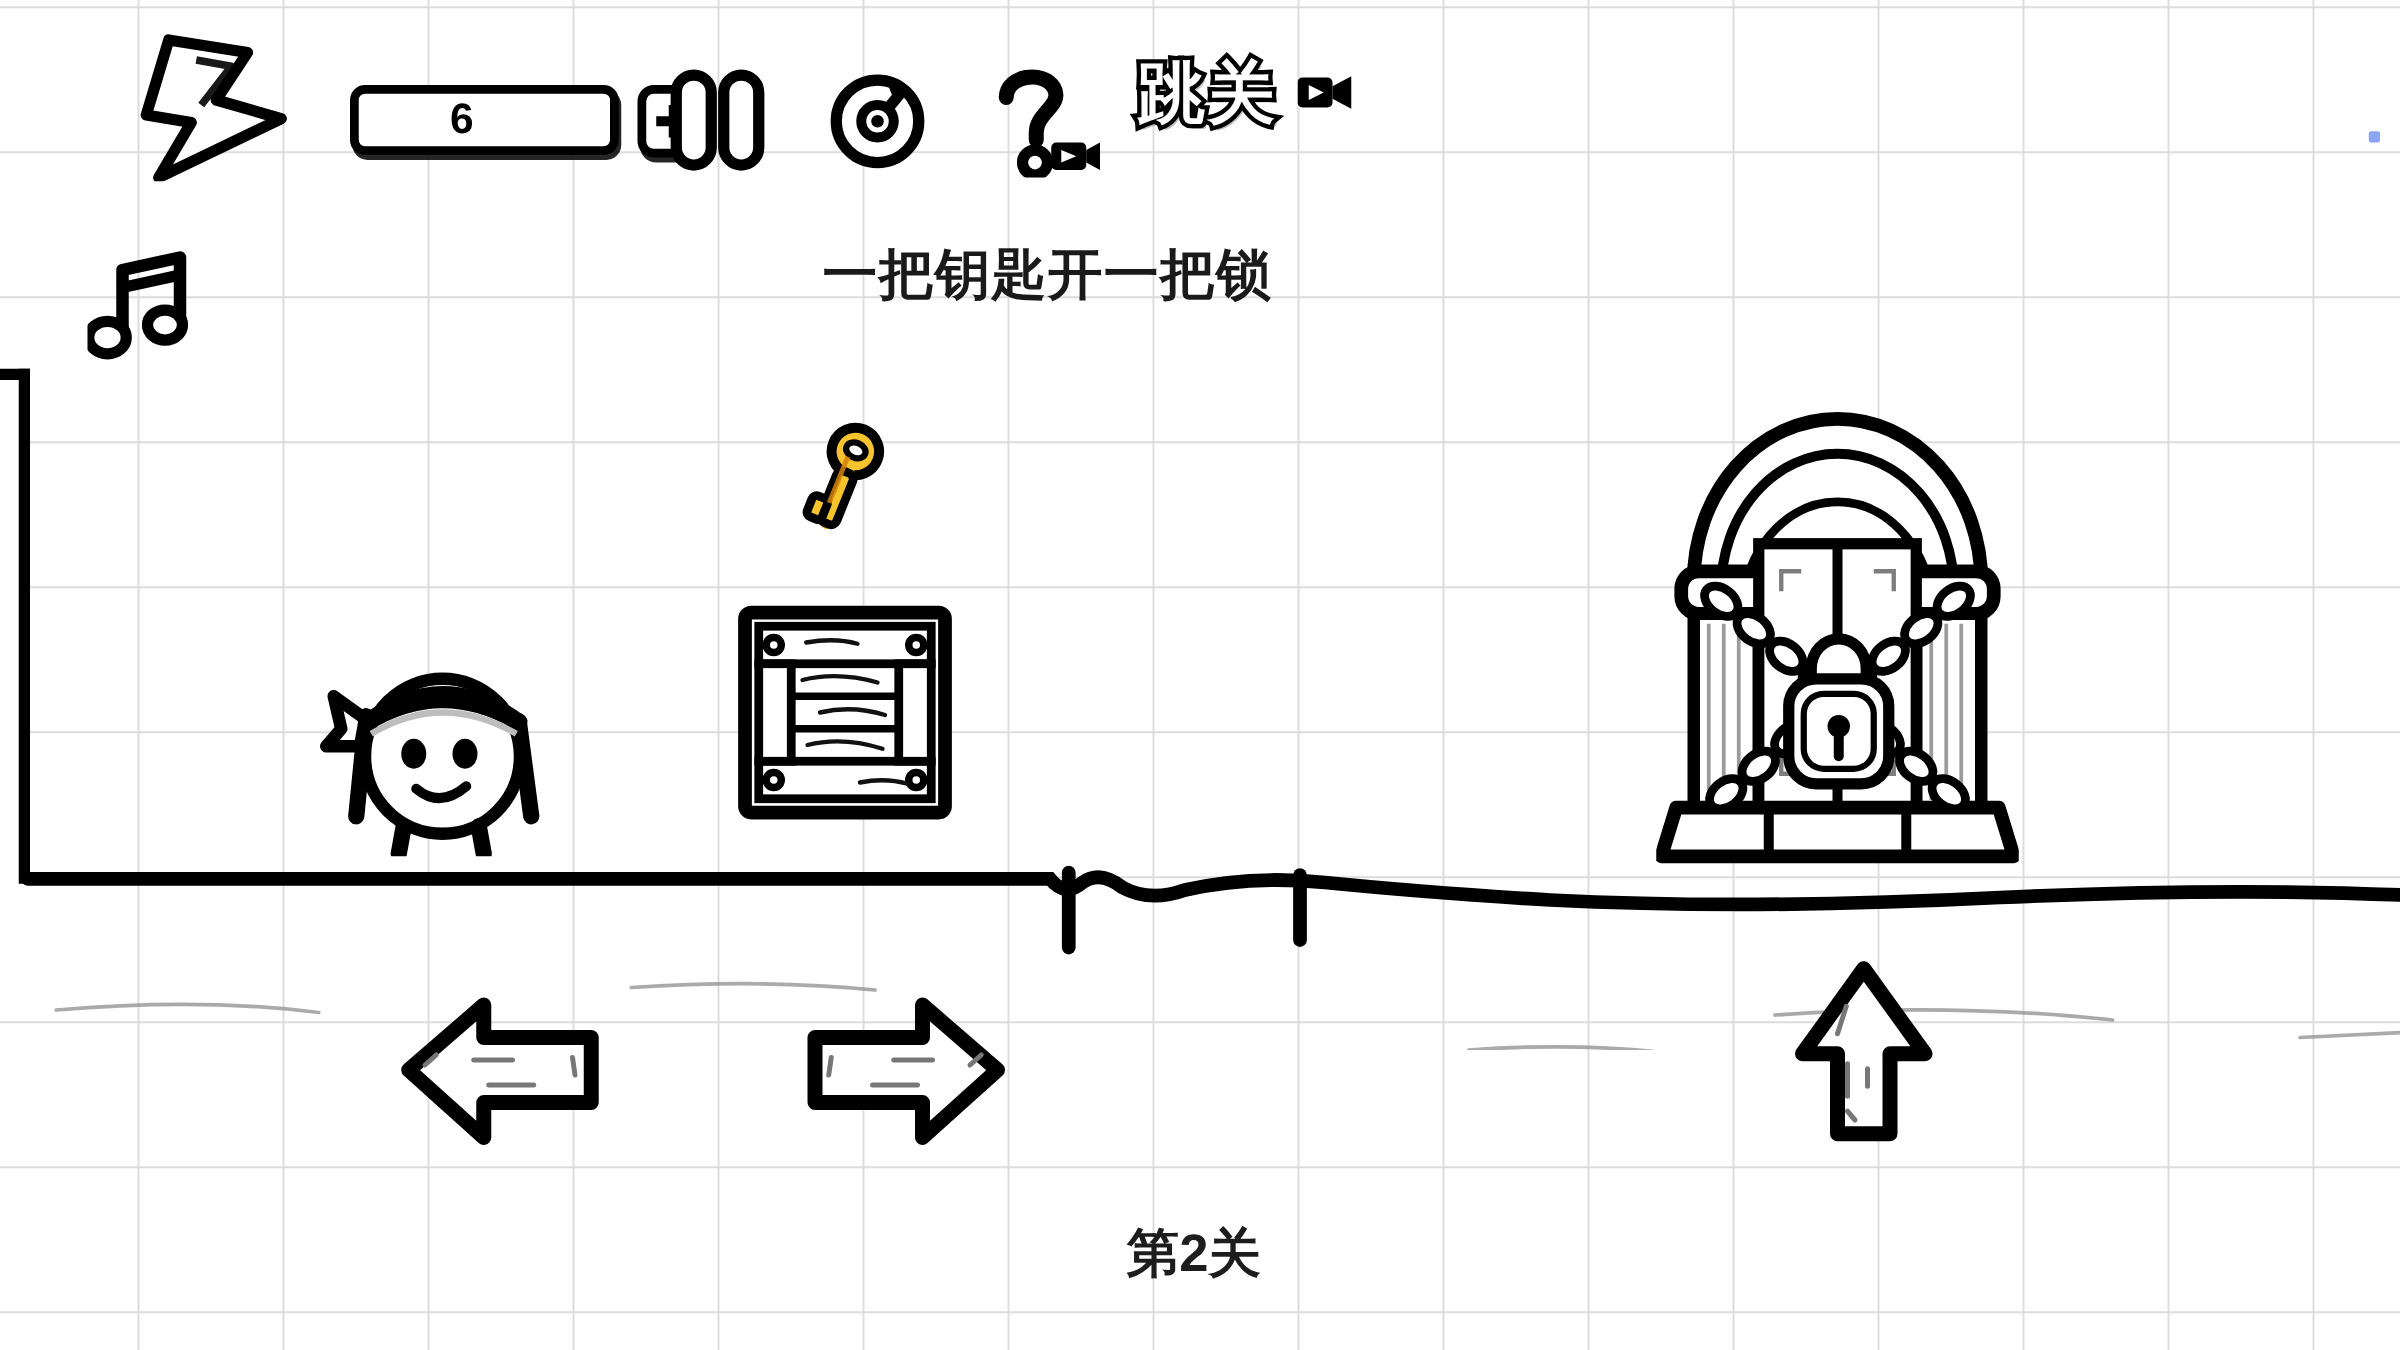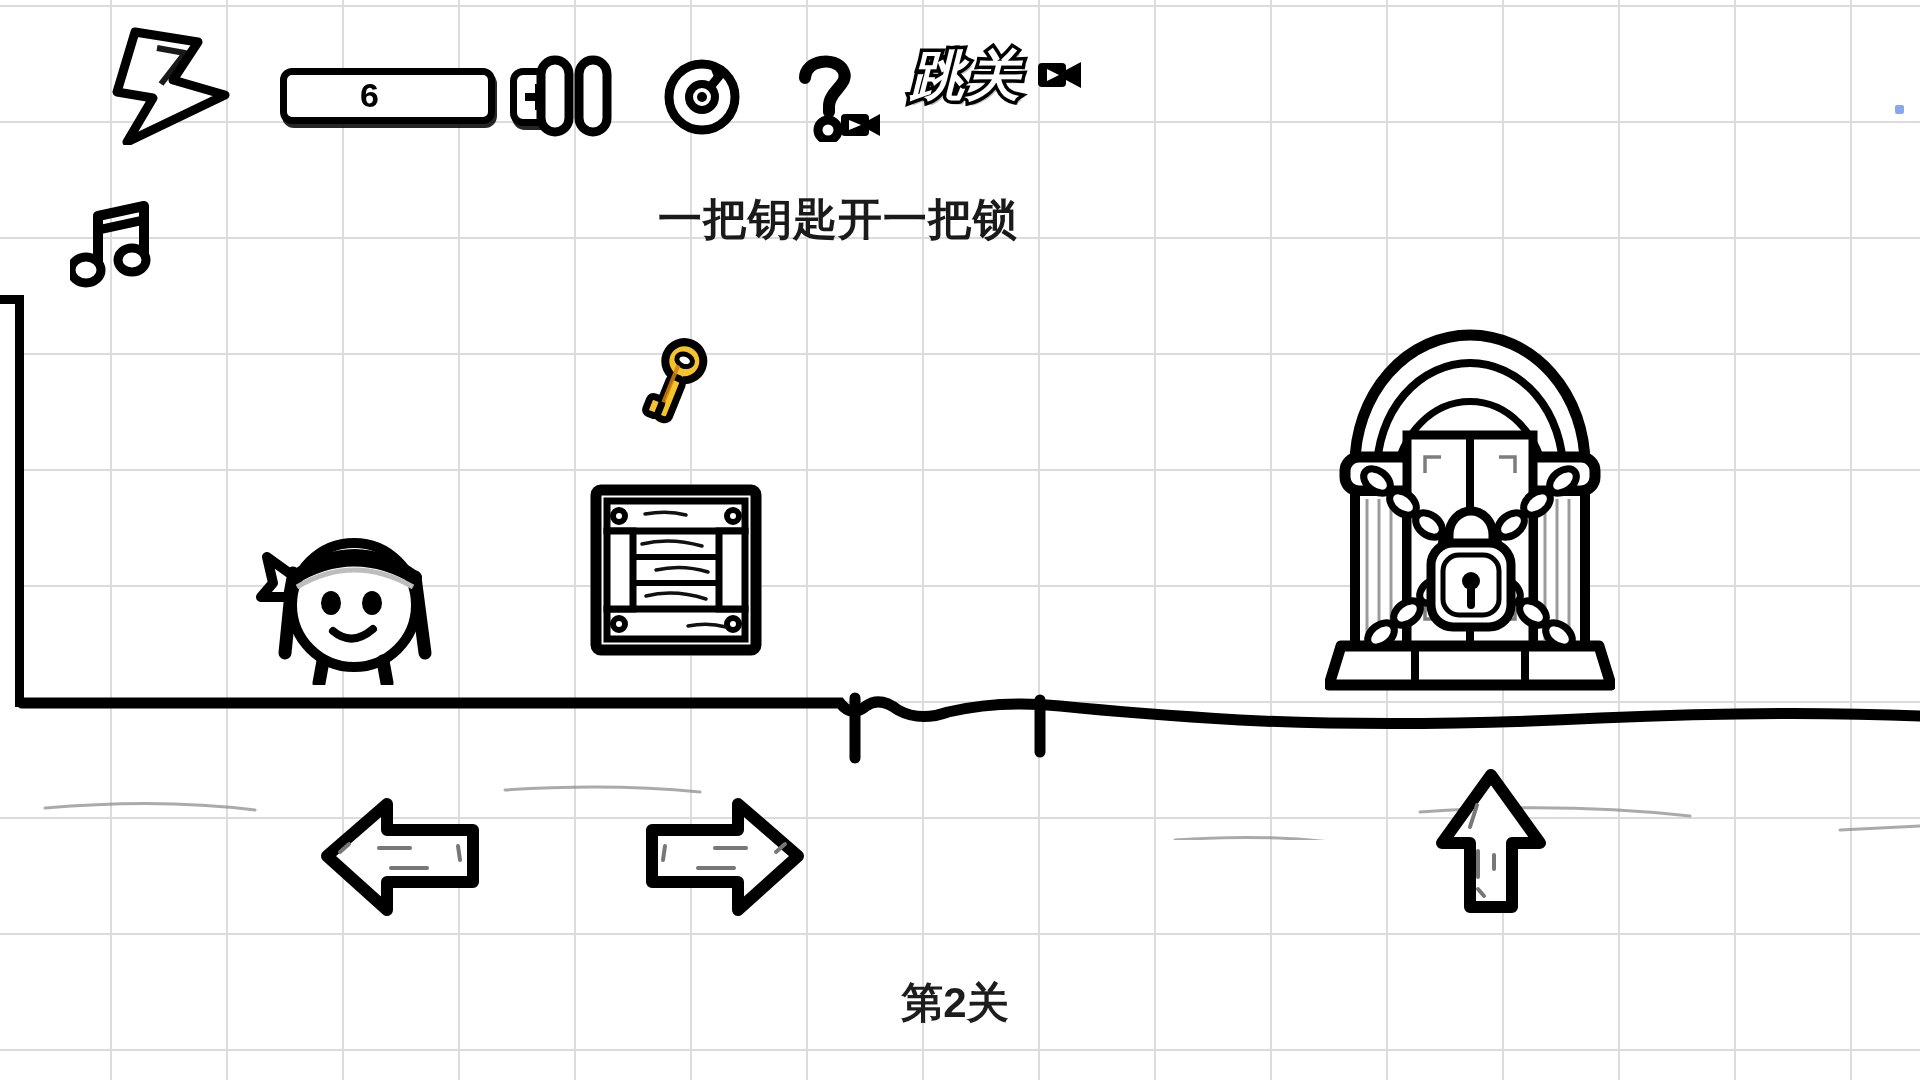--- a/index.html
+++ b/index.html
@@ -52,21 +52,21 @@
   }
   .plus-btn::before{ left:50%; top:9px; width:8px; height:26px; transform:translateX(-50%); }
   .plus-btn::after{ top:50%; left:8px; width:26px; height:8px; transform:translateY(-50%); }
 
   .hud-icon{ position:absolute; cursor:pointer; }
 
   #music-btn{ left:70px; top:200px; }
   #pause-btn{ left:535px; top:55px; }
   #restart-btn{ left:660px; top:52px; }
   #hint-btn{ left:785px; top:50px; }
-  #skip-btn{ left:910px; top:48px; display:flex; align-items:flex-end; gap:16px;font-style:italic;}
+  #skip-btn{ left:910px; top:48px; display:flex; align-items:flex-end; gap:16px;}
 
   .skip-text{
     font-size:54px; font-weight:bold; color:#fff;
     -webkit-text-stroke:7px #000;
     paint-order:stroke fill;
     letter-spacing:2px;
     line-height:1;
     text-shadow:3px 4px 0 rgba(0,0,0,.25);
   }
 

